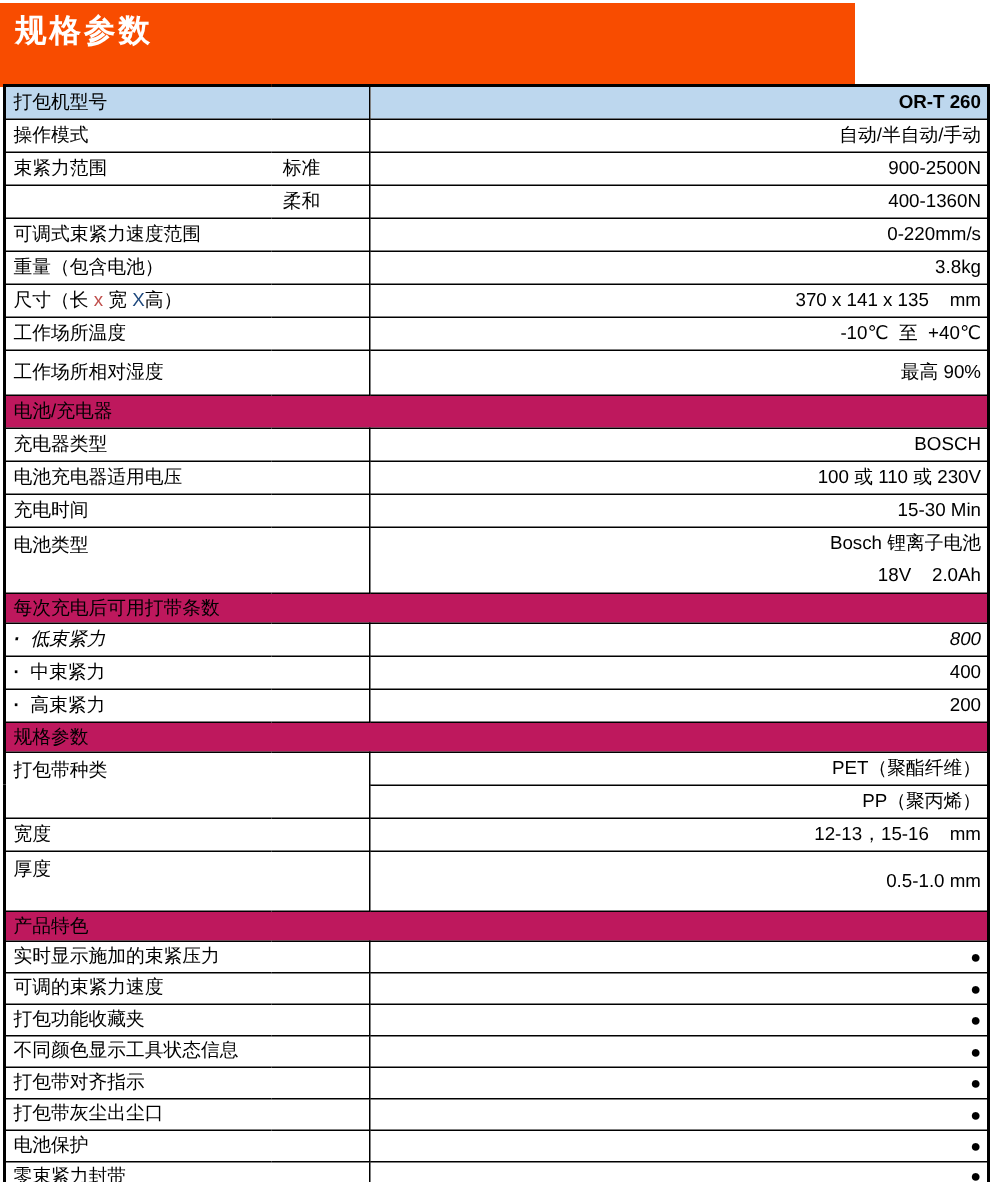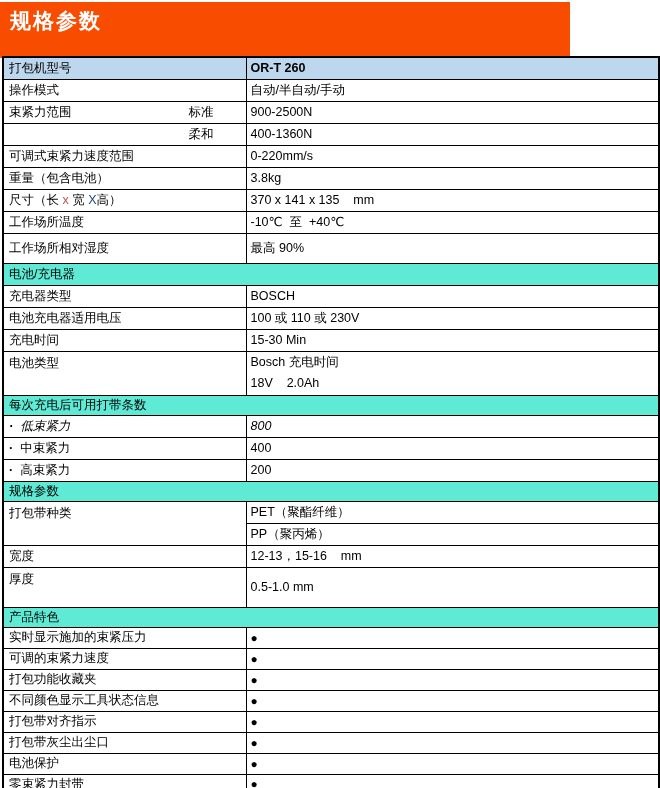--- a/index.html
+++ b/index.html
@@ -25,25 +25,25 @@
     border:1px solid #000;
     font-size:12.5px;
     padding:0 4px;
     overflow:hidden;
     box-sizing:border-box;
   }
   td.label{text-align:right;padding-left:5px;}
   td.label .lblrow{display:flex;justify-content:space-between;align-items:center;}
   td.label .subtxt{margin-right:28px;}
   td.vtop{vertical-align:top;padding-top:3px;}
-  td.value{text-align:left;white-space:pre;}
+  td.value{text-align:right;white-space:pre;}
   td.value .vline{line-height:21px;white-space:pre;}
   td.value.dot{font-size:12px;}
   td.section{
-    background:#5eead4;text-align:left;padding-left:5px;font-size:12.5px;
+    background:#be185d;text-align:left;padding-left:5px;font-size:12.5px;
   }
   tr.bluerow td{background:#BDD7EE;}
   td.value.bold{font-weight:bold;}
   .bullet{font-weight:bold;margin-right:7px;}
 </style>
 </head>
 <body>
 
 <div id="page">
   <div class="titlebar">
@@ -157,21 +157,21 @@
             </div>
           </td>
           <td class="value">15-30 Min</td>
         </tr>
         <tr style="height: 44px;">
           <td class="label vtop" colspan="2">
             <div class="lblrow">
               <span><span>电池类型</span></span>
             </div>
           </td>
-          <td class="value"><div class="vline">Bosch 充电时间</div><div class="vline">18V    2.0Ah</div></td>
+          <td class="value"><div class="vline">Bosch 锂离子电池</div><div class="vline">18V    2.0Ah</div></td>
         </tr>
         <tr style="height: 20px;">
           <td class="section" colspan="3">每次充电后可用打带条数</td>
         </tr>
         <tr style="height: 22px; font-style: italic;">
           <td class="label" colspan="2">
             <div class="lblrow">
               <span><span class="bullet">·</span><span>低束紧力</span></span>
             </div>
           </td>

